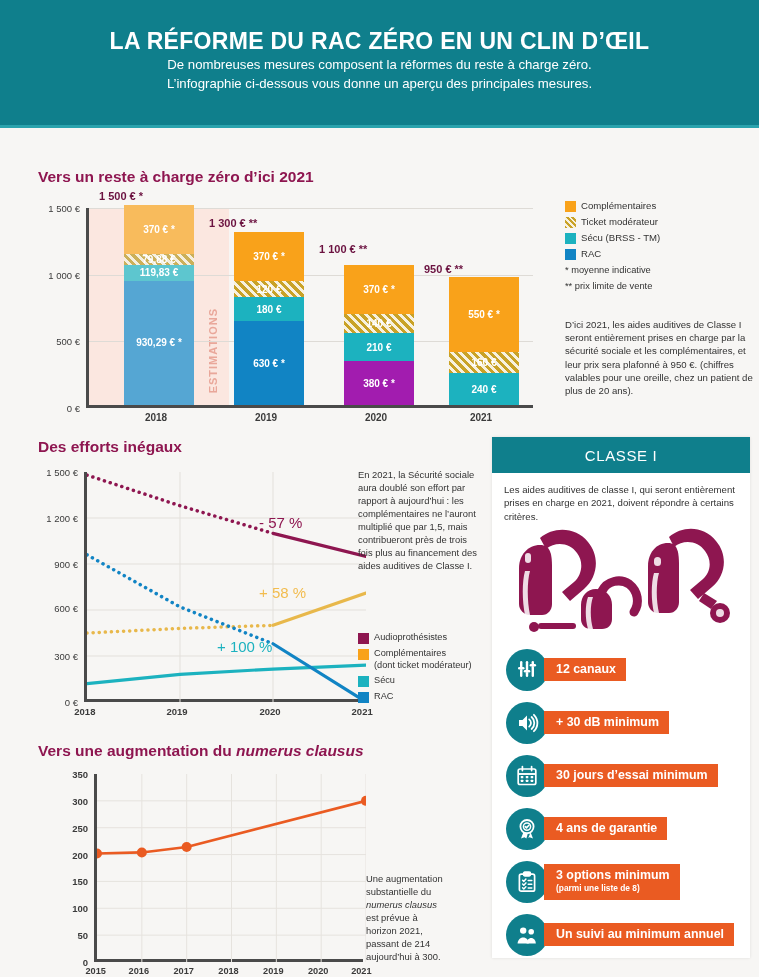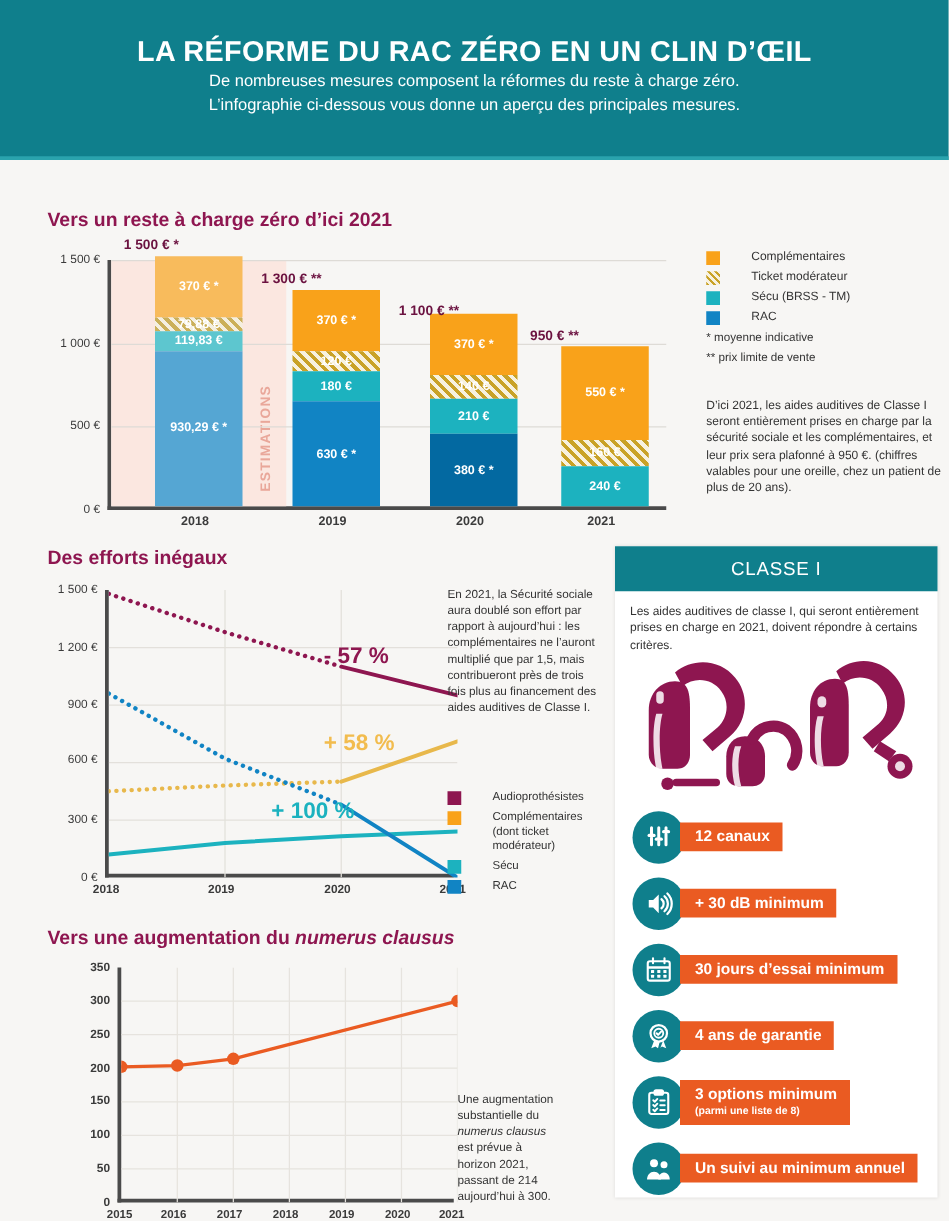--- a/index.html
+++ b/index.html
@@ -65,21 +65,21 @@
     text-align: left; font-size: 11px; font-weight: bold; color: #6b1240;
   }
   .c1-xlabels { position: absolute; left: 48px; right: 0; top: 204px; height: 16px; }
   .c1-xlabels span {
     position: absolute; font-size: 10px; color: #3b3b3b; font-weight: bold;
     transform: translateX(-50%);
   }
 
   
   #legend1 { position: absolute; left: 565px; top: 200px; width: 190px; }
-  .lg-row { display: flex; align-items: flex-start; margin-bottom: 4px; gap: 20px; }
+  .lg-row { display: flex; align-items: flex-start; margin-bottom: 4px; }
   .sw { width: 11px; height: 11px; flex: 0 0 11px; margin-right: 5px; margin-top: 1px; }
   .sw.hatch {
     background: repeating-linear-gradient(45deg,#c9a227 0 2px,#f7f1df 2px 4px);
   }
   .lg-txt { font-size: 9.6px; color: #333; line-height: 12px; }
   .lg-note { font-size: 9.3px; color: #333; line-height: 13px; margin-top: 3px; }
   #note1 {
     position: absolute; left: 565px; top: 318px; width: 192px;
     font-size: 9.6px; line-height: 13.2px; color: #333;
   }
@@ -94,21 +94,21 @@
   }
   .c2-area {
     position: absolute; left: 46px; top: 0; right: 0; height: 230px;
     border-left: 3px solid #4a4a4a; border-bottom: 3px solid #4a4a4a;
   }
   .c2-xlabels { position: absolute; left: 46px; right: 0; top: 234px; height: 16px; }
   .c2-xlabels span {
     position: absolute; font-size: 9.5px; color: #3b3b3b; font-weight: bold;
     transform: translateX(-50%);
   }
-  .c2-ann { position: absolute; font-size: 18px; font-weight: bold; white-space: nowrap; }
+  .c2-ann { position: absolute; font-size: 15px; font-weight: normal; white-space: nowrap; }
 
   #note2 {
     position: absolute; left: 358px; top: 468px; width: 120px;
     font-size: 9.4px; line-height: 13px; color: #333;
   }
   #legend2 { position: absolute; left: 358px; top: 632px; width: 125px; }
   #legend2 .lg-txt { font-size: 9.2px; line-height: 11.5px; }
 
   
   #chart3 { position: absolute; left: 38px; top: 742px; width: 330px; }
@@ -199,21 +199,21 @@
             <div class="c1-seg" style="height: 49.3333px; background: rgb(249, 162, 26);">370 € *</div>
             <div class="c1-seg" style="height: 16px; background: repeating-linear-gradient(45deg, rgb(201, 162, 39) 0px, rgb(201, 162, 39) 3px, rgb(247, 241, 223) 3px, rgb(247, 241, 223) 6px);">120 €</div>
             <div class="c1-seg" style="height: 24px; background: rgb(28, 178, 191);">180 €</div>
             <div class="c1-seg" style="height: 84px; background: rgb(17, 132, 196);">630 € *</div>
             <div class="c1-total" style="bottom: 176.333px;">1 300 € **</div>
           </div>
           <div class="c1-bar" style="left: 255px;">
             <div class="c1-seg" style="height: 49.3333px; background: rgb(249, 162, 26);">370 € *</div>
             <div class="c1-seg" style="height: 18.6667px; background: repeating-linear-gradient(45deg, rgb(201, 162, 39) 0px, rgb(201, 162, 39) 3px, rgb(247, 241, 223) 3px, rgb(247, 241, 223) 6px);">140 €</div>
             <div class="c1-seg" style="height: 28px; background: rgb(28, 178, 191);">210 €</div>
-            <div class="c1-seg" style="height: 58px; background: #0369a1;">380 € *</div>
+            <div class="c1-seg" style="height: 44px; background: #a21caf;">380 € *</div>
             <div class="c1-total" style="bottom: 149.667px;">1 100 € **</div>
           </div>
           <div class="c1-bar" style="left: 360px;">
             <div class="c1-seg" style="height: 75px; background: rgb(249, 162, 26);">550 € *</div>
             <div class="c1-seg" style="height: 21.3333px; background: repeating-linear-gradient(45deg, rgb(201, 162, 39) 0px, rgb(201, 162, 39) 3px, rgb(247, 241, 223) 3px, rgb(247, 241, 223) 6px);">160 €</div>
             <div class="c1-seg" style="height: 32px; background: rgb(28, 178, 191);">240 €</div>
             <div class="c1-total" style="bottom: 129.667px;">950 € **</div>
           </div>
         </div>
       <div class="c1-xlabels" id="c1-xlabels">

